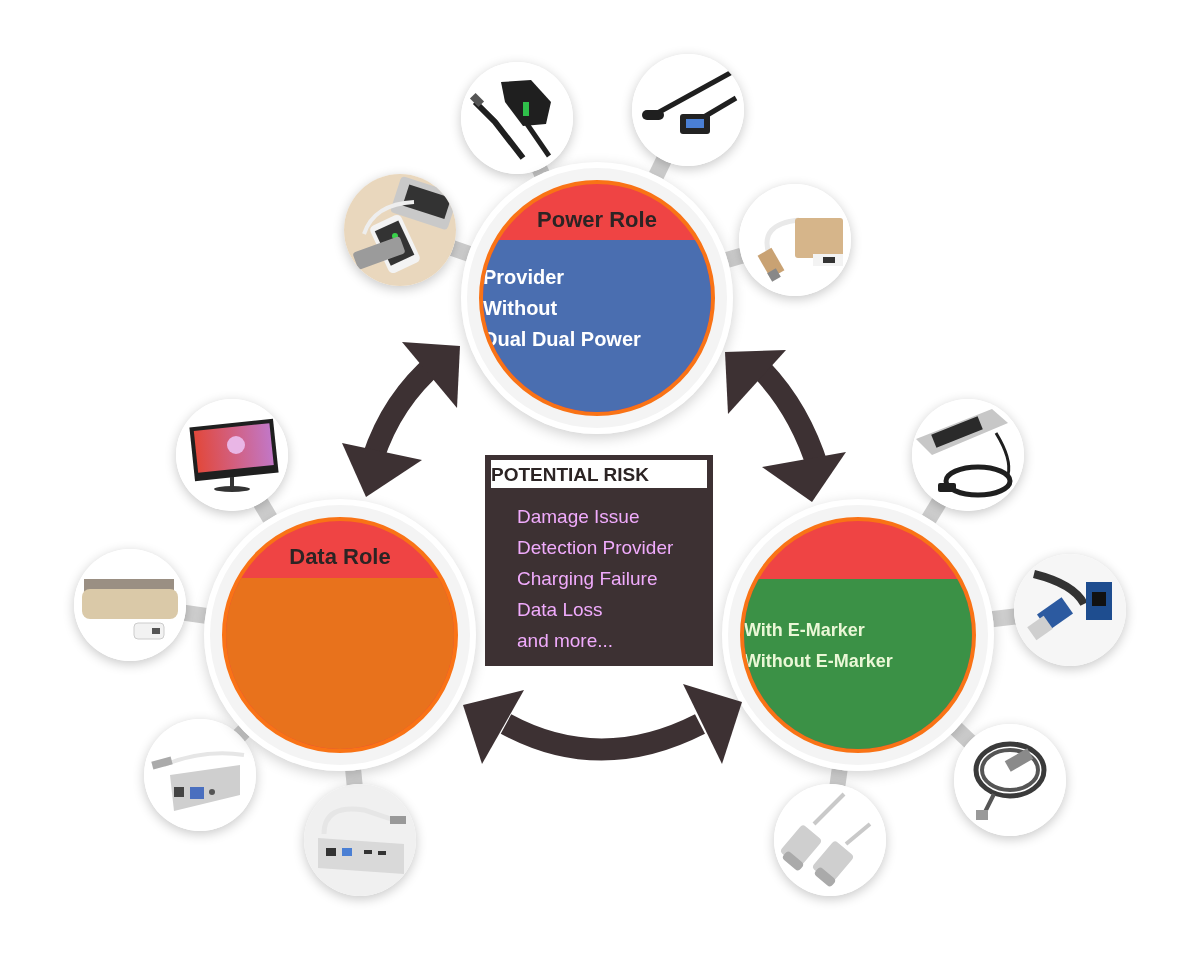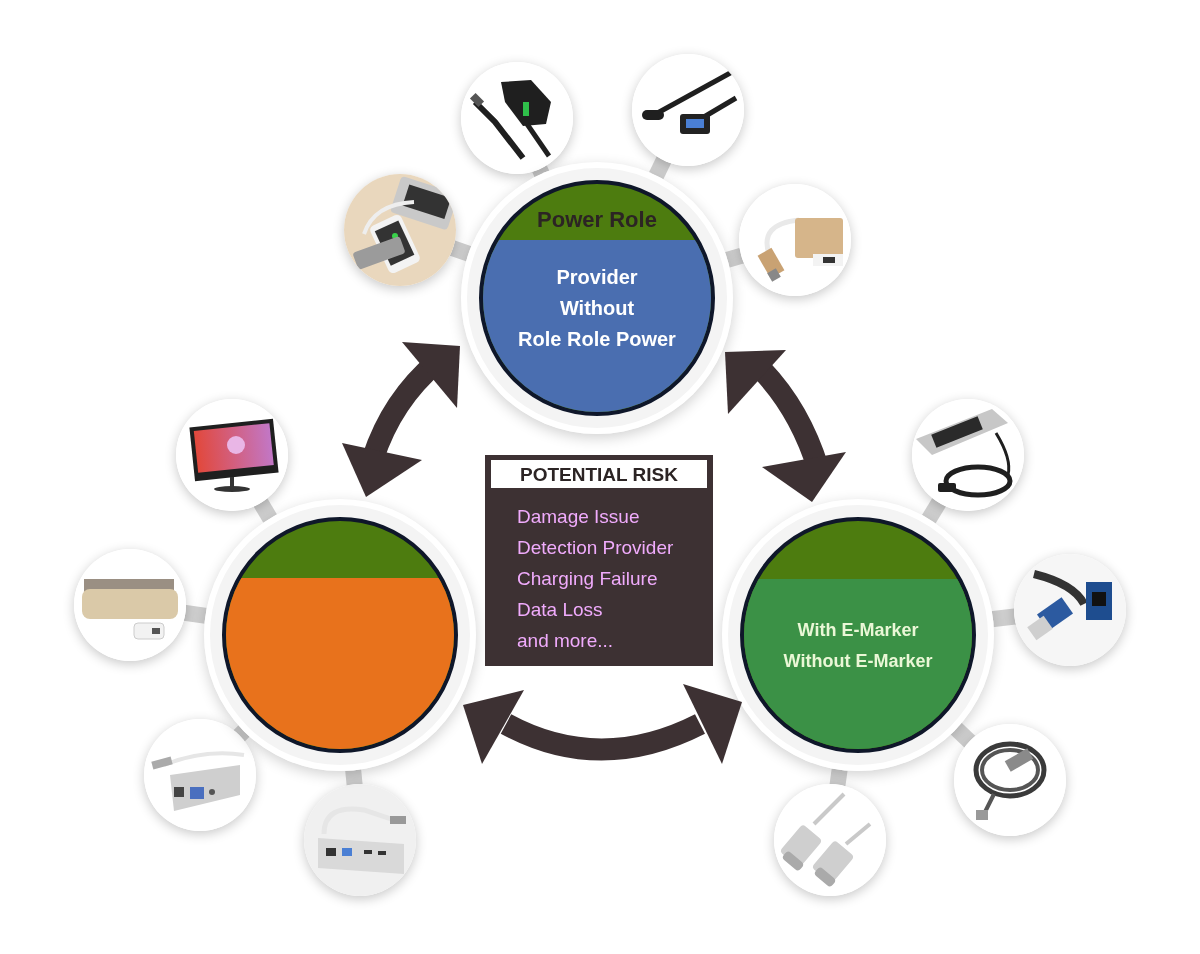--- a/index.html
+++ b/index.html
@@ -1,31 +1,31 @@
 <!DOCTYPE html>
 <html><head>
 <meta charset="utf-8">
 <style>
   html, body { margin:0; padding:0; background:#ffffff; }
   body { width:1200px; height:954px; position:relative; overflow:hidden;
          font-family:"Liberation Sans", "DejaVu Sans", sans-serif; }
   #stage { position:absolute; left:0; top:0; width:1200px; height:954px; }
   .hub { position:absolute; border-radius:50%; }
   .hub-outer { background:#f4f4f4; box-shadow:0 4px 14px rgba(0,0,0,0.18), inset 0 0 0 6px #ffffff; }
-  .hub-inner { position:absolute; border-radius:50%; overflow:hidden; border:4px solid #0f172a; background:#4d7c0f; box-sizing:border-box; }
+  .hub-inner { position:absolute; border-radius:50%; overflow:hidden; border:4px solid #f97316; background:#ef4444; box-sizing:border-box; }
   .hub-title { position:absolute; left:0; right:0; text-align:center; font-weight:bold; color:#2c2424; font-size:22px; }
   .hub-body { position:absolute; left:0; right:0; bottom:0; }
-  .hub-items { position:absolute; left:0; right:0; text-align:center; font-weight:bold; }
+  .hub-items { position:absolute; left:0; right:0; font-weight:bold; }
   .hub-items div { line-height:31px; }
   .sat { position:absolute; width:112px; height:112px; border-radius:50%; background:#ffffff;
          box-shadow:0 3px 12px rgba(0,0,0,0.22); overflow:hidden; }
   .sat svg { width:100%; height:100%; display:block; }
   .risk-box { position:absolute; left:485px; top:455px; width:228px; height:211px; background:#3d3133; }
   .risk-title { position:absolute; left:6px; top:5px; right:6px; height:28px; background:#ffffff;
-                color:#2c2424; font-weight:bold; font-size:19px; text-align:center; line-height:30px; }
+                color:#2c2424; font-weight:bold; font-size:19px; text-align:left; line-height:30px; }
   .risk-items { position:absolute; left:32px; top:46px; color:#f0abfc; font-size:19px; }
   .risk-items div { line-height:31px; }
   svg.overlay { position:absolute; left:0; top:0; }
 </style>
 </head>
 <body>
 
 <div id="stage">
 
   <svg class="overlay" width="1200" height="954">
@@ -180,27 +180,28 @@
       </svg>
   </div>
 
   <div class="hub hub-outer" style="left:461px;top:162px;width:272px;height:272px;">
     <div class="hub-inner" style="left:18px;top:18px;width:236px;height:236px;">
       <div class="hub-title" style="top:23px;">Power Role</div>
       <div class="hub-body" style="top:56px;background:#4a6eb0;"></div>
       <div class="hub-items" style="top:78px;color:#ffffff;font-size:20px;">
         <div>Provider</div>
         <div>Without</div>
-        <div>Role Role Power</div>
+        <div>Dual Dual Power</div>
       </div>
     </div>
   </div>
 
   <div class="hub hub-outer" style="left:204px;top:499px;width:272px;height:272px;">
     <div class="hub-inner" style="left:18px;top:18px;width:236px;height:236px;">
+      <div class="hub-title" style="top:23px;">Data Role</div>
       <div class="hub-body" style="top:57px;background:#e8721c;"></div>
     </div>
   </div>
 
   <div class="hub hub-outer" style="left:722px;top:499px;width:272px;height:272px;">
     <div class="hub-inner" style="left:18px;top:18px;width:236px;height:236px;">
       <div class="hub-title" style="top:23px;margin-top:33px;">Cable</div>
       <div class="hub-body" style="top:58px;background:#3b9146;"></div>
       <div class="hub-items" style="top:94px;color:#eaf7d6;font-size:18px;">
         <div>With E-Marker</div>

